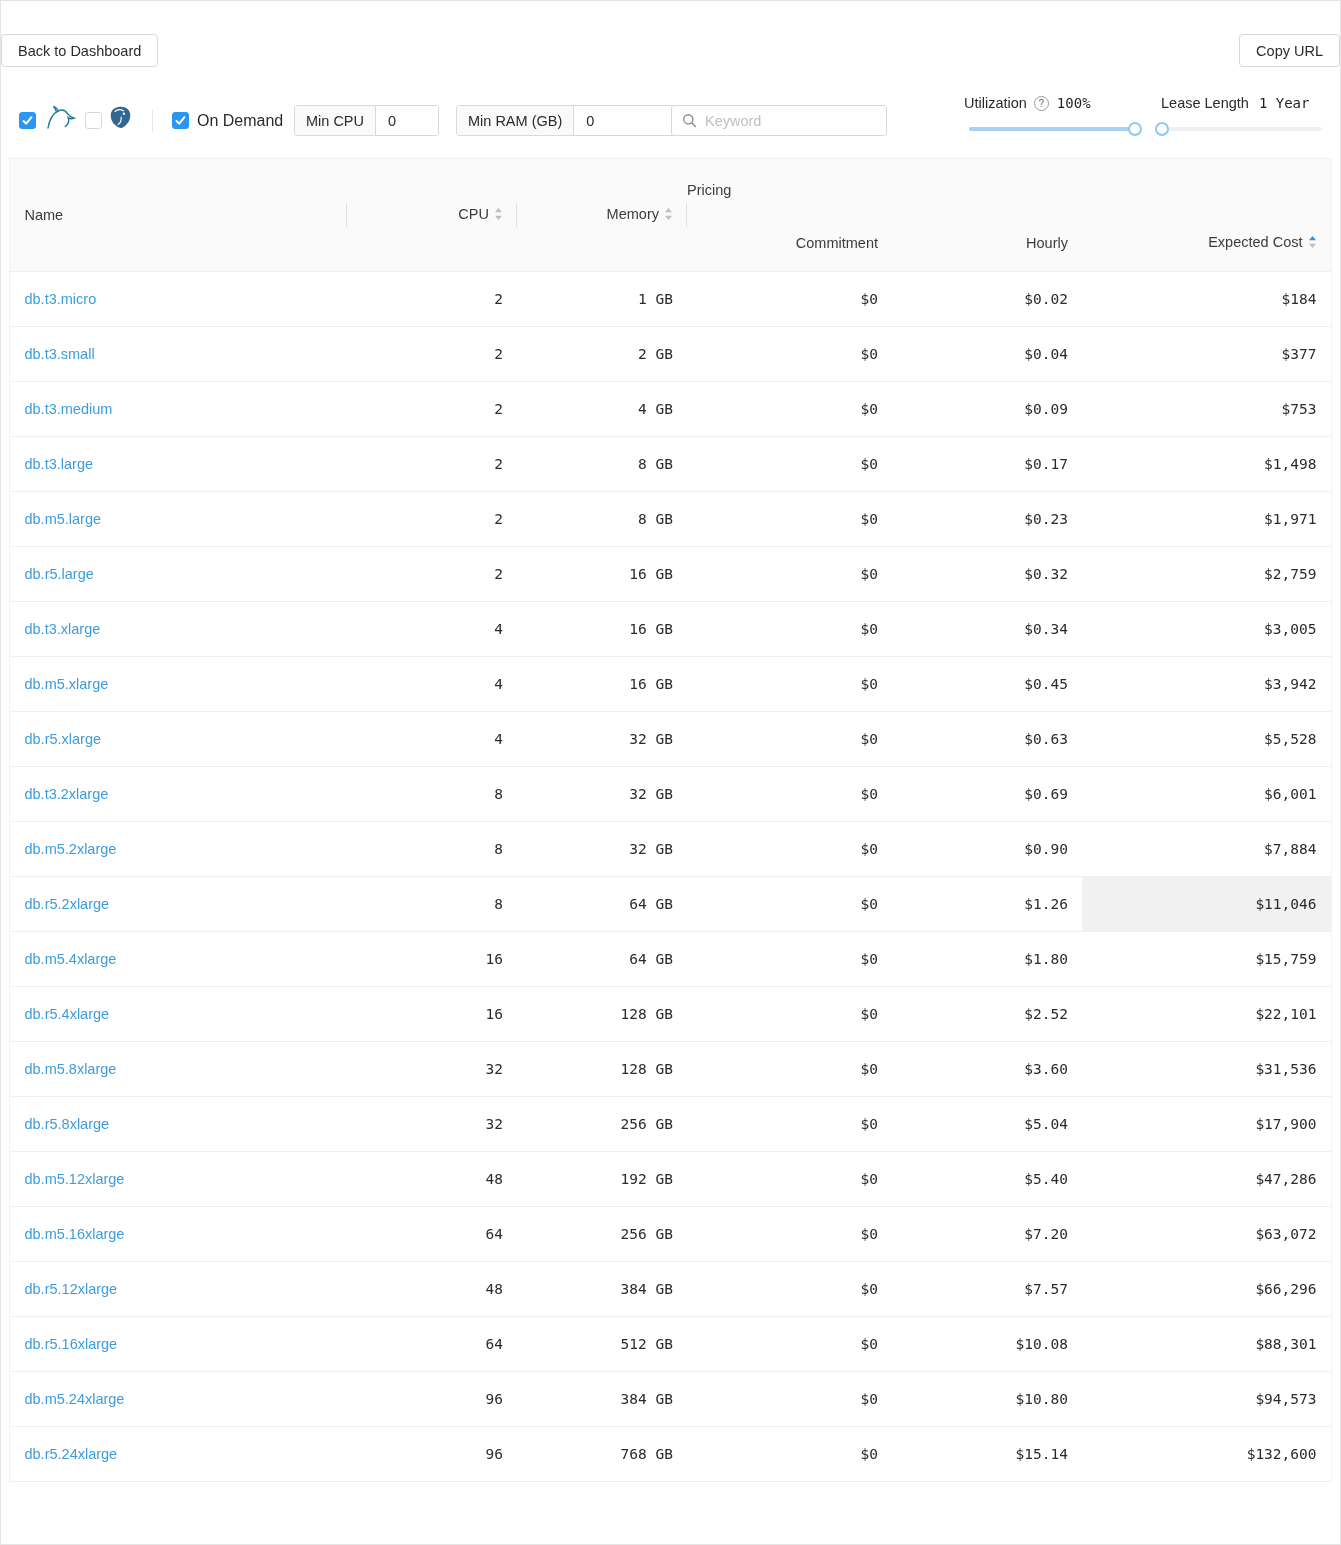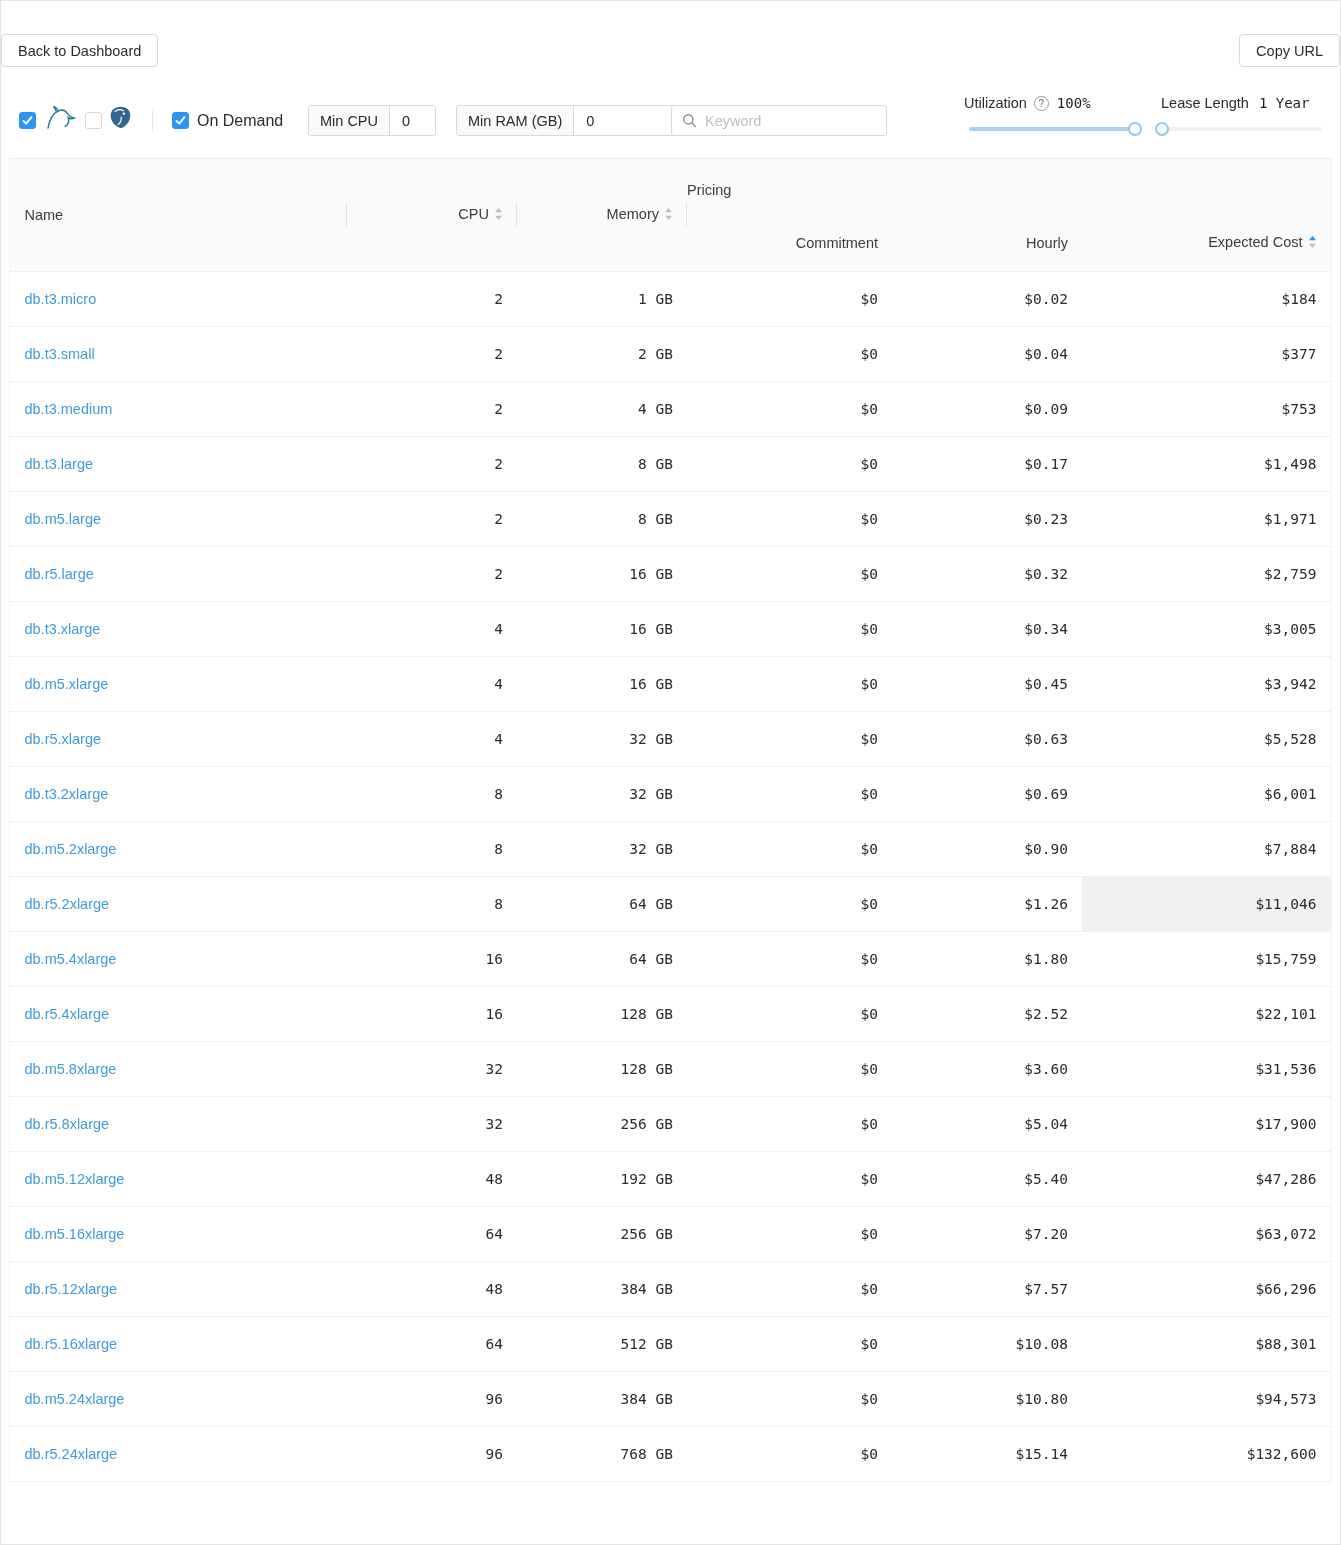--- a/index.html
+++ b/index.html
@@ -147,21 +147,21 @@
 
     <span class="v-divider" style="left:151px; top:17px;"></span>
 
     <span class="checkbox on" style="left:171px; top:19px;">
       <svg width="13" height="13" viewBox="0 0 13 13">
           <polyline points="2.5,7 5.2,9.6 10.5,3.2" fill="none" stroke="#fff" stroke-width="2" stroke-linecap="round" stroke-linejoin="round"></polyline>
         </svg>
     </span>
     <span class="chk-label" style="left:196px; top:19px;">On Demand</span>
 
-    <div class="input-group" style="left:307px; top:12px; width:128px;">
+    <div class="input-group" style="left:293px; top:12px; width:145px;">
       <span class="input-addon">Min CPU</span>
       <input type="text" value="0" style="">
     </div>
 
     <div class="input-group" style="left:455px; top:12px; width:224px;">
       <span class="input-addon">Min RAM (GB)</span>
       <input type="text" value="0" style="">
     </div>
 
     <div class="search-box" style="left:670px; top:12px; width:216px;">

